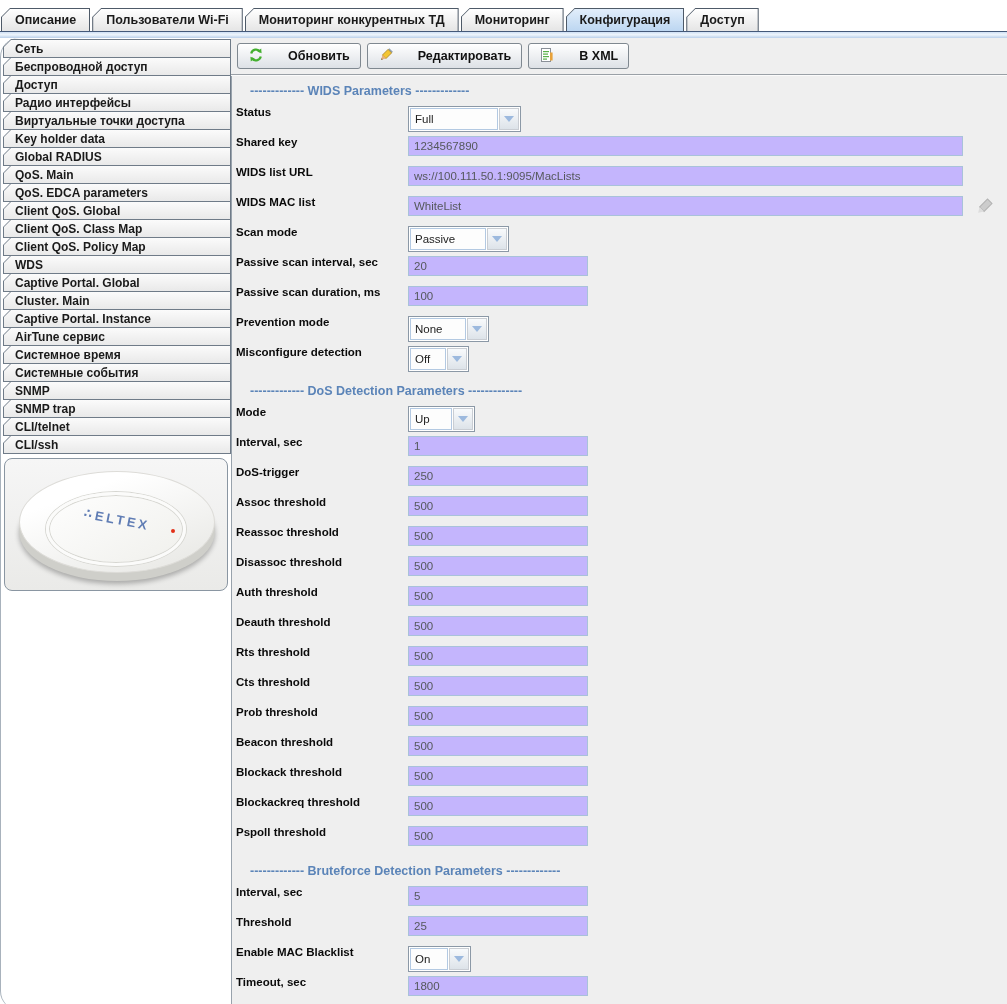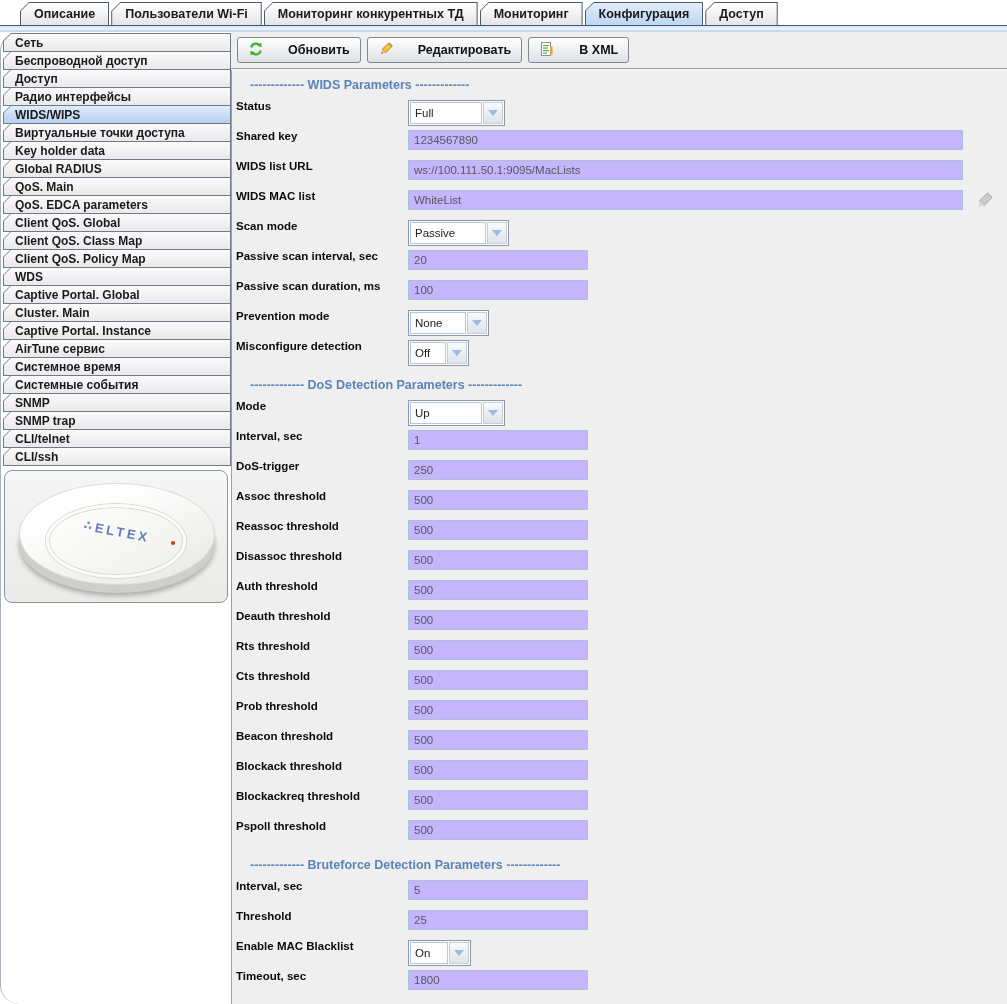--- a/index.html
+++ b/index.html
@@ -1,20 +1,20 @@
 <!DOCTYPE html>
 <html><head>
 <meta charset="utf-8">
 <style>
   * { margin:0; padding:0; box-sizing:border-box; }
   html,body { width:1007px; height:1004px; overflow:hidden; background:#fff;
     font-family:"Liberation Sans","DejaVu Sans",sans-serif; }
 
   
-  .tab-bar { display:flex; align-items:flex-end; height:25px; padding-left:20px; background:#fff; }
+  .tab-bar { display:flex; align-items:flex-end; height:31px; padding-left:1px; background:#fff; }
   .tab { height:23px; margin-right:2px; background:#4e5a68; display:flex;
          clip-path:polygon(9px 0,100% 0,100% 100%,0 100%,0 9px); cursor:default; }
   .tab-face { flex:1; margin:1px 1px 0 1px; display:flex; align-items:center; padding:0 13px;
          background:linear-gradient(#ffffff,#e5e5e5);
          clip-path:polygon(8px 0,100% 0,100% 100%,0 100%,0 8px);
          font-weight:bold; font-size:12.5px; color:#1a1a1a; white-space:nowrap; }
   .tab.active .tab-face { background:linear-gradient(#e2eefb 0%,#bcd6f1 100%); }
   .tab-strip { height:7px; border-top:1px solid #44597a;
          background:linear-gradient(#cfe0f5 0%,#eef5fc 45%,#b9cfea 100%); }
 
@@ -125,25 +125,20 @@
           </div>
   </div>
         <div class="side-item">
     <div class="side-face">
             <span>Доступ</span>
           </div>
   </div>
         <div class="side-item">
     <div class="side-face">
             <span>Радио интерфейсы</span>
-          </div>
-  </div>
-        <div class="side-item active">
-    <div class="side-face">
-            <span>WIDS/WIPS</span>
           </div>
   </div>
         <div class="side-item">
     <div class="side-face">
             <span>Виртуальные точки доступа</span>
           </div>
   </div>
         <div class="side-item">
     <div class="side-face">
             <span>Key holder data</span>
@@ -287,21 +282,21 @@
       </button>
     </div>
     <div class="hr-groove"></div>
     <div class="form-area">
         <div>
     <div class="section-title">------------- WIDS Parameters -------------</div>
     <div>
             <div class="row">
     <span class="row-label">Status</span>
     <div class="combo">
-      <span class="combo-value" style="width: 72px;">Full</span>
+      <span class="combo-value" style="width: 88px;">Full</span>
       <span class="combo-btn">
         <span class="tri-down"></span>
       </span>
     </div>
   </div>
             <div class="row">
     <span class="row-label">Shared key</span>
     <div class="tfield long">1234567890</div>
 
   </div>
@@ -360,21 +355,21 @@
     </div>
   </div>
           </div>
   </div>
         <div>
     <div class="section-title">------------- DoS Detection Parameters -------------</div>
     <div>
             <div class="row">
     <span class="row-label">Mode</span>
     <div class="combo">
-      <span class="combo-value" style="width: 72px;">Up</span>
+      <span class="combo-value" style="width: 42px;">Up</span>
       <span class="combo-btn">
         <span class="tri-down"></span>
       </span>
     </div>
   </div>
             <div class="row">
     <span class="row-label">Interval, sec</span>
     <div class="tfield short">1</div>
 
   </div>

